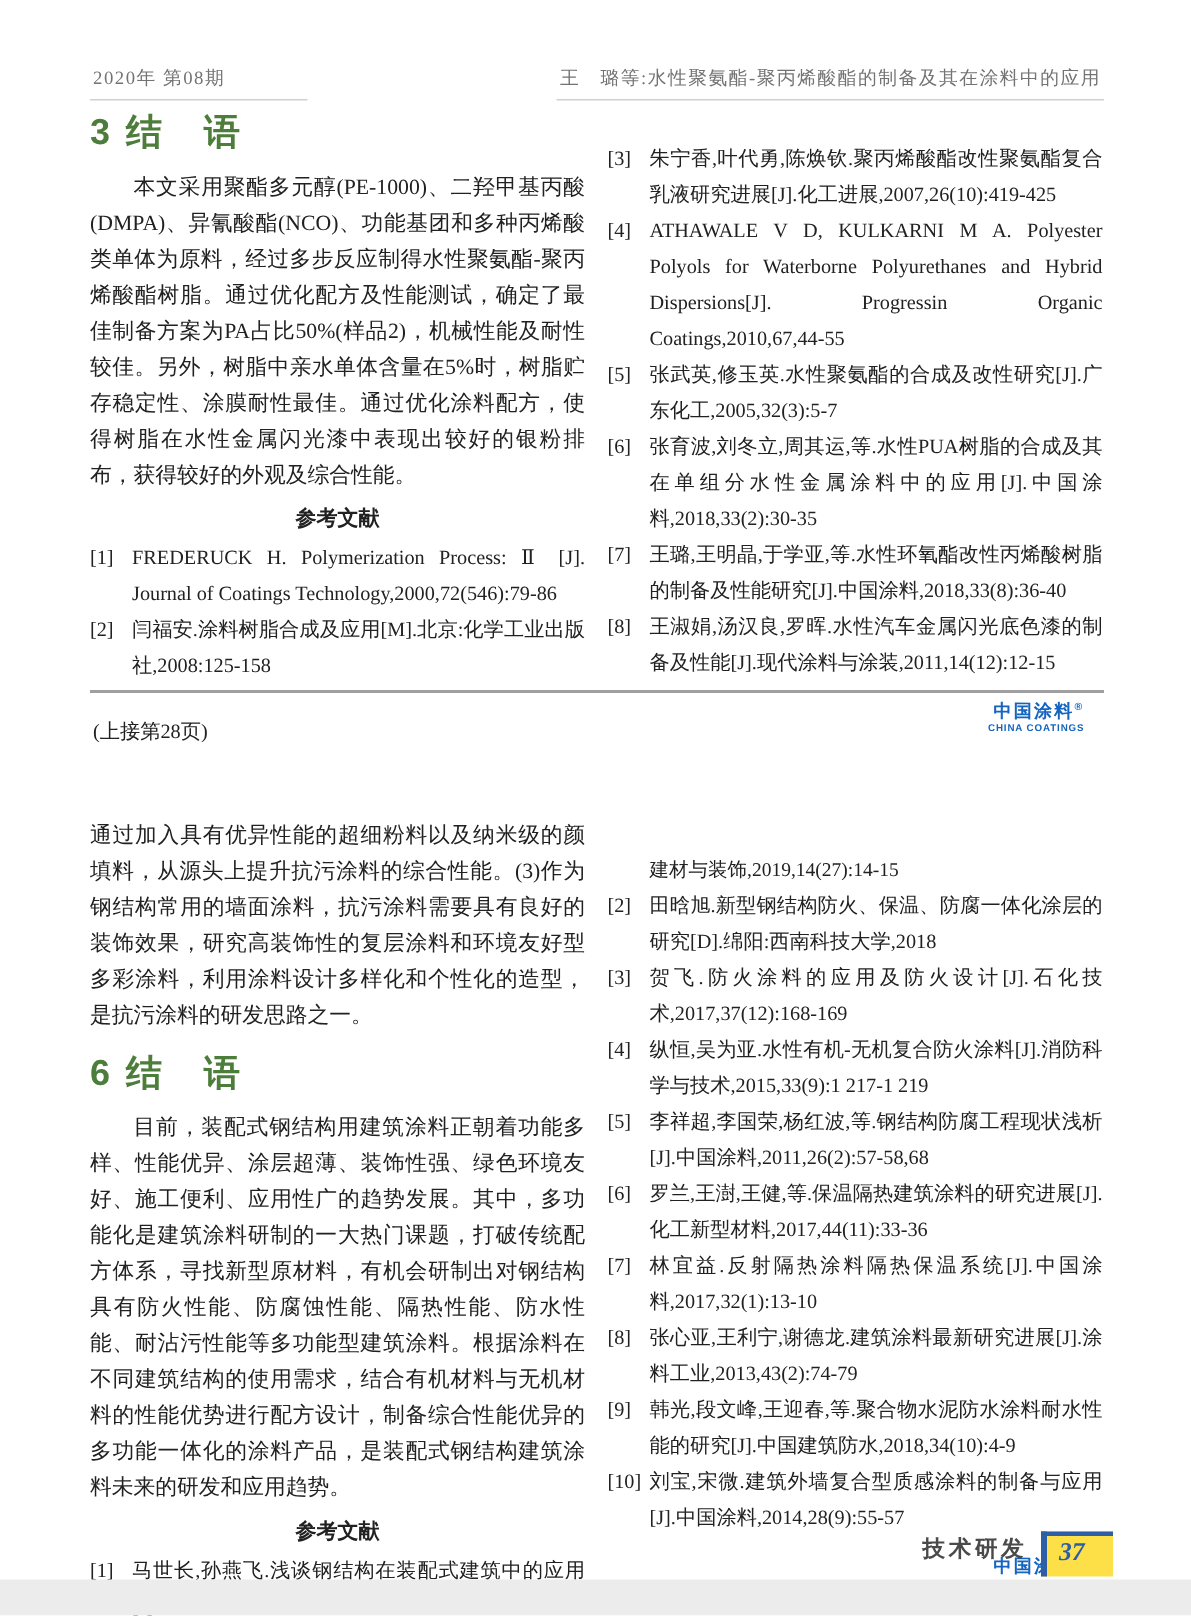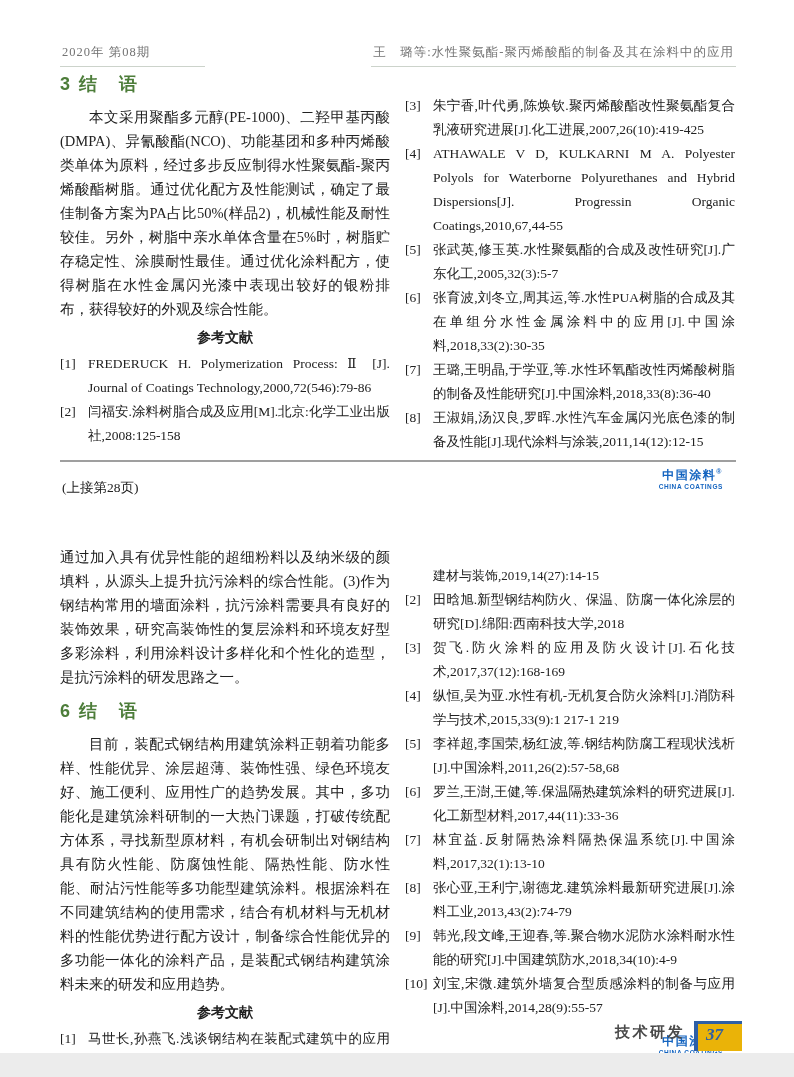--- a/index.html
+++ b/index.html
@@ -18,21 +18,21 @@
   .h-right{border-bottom:1px solid #ccd3cb;padding:0 2px 5px 2px;}
   
   .article{position:absolute;left:60px;width:676px;display:flex;gap:15px;}
   .article1{top:72px;}
   .article2{top:545px;align-items:center;}
   .col{width:330px;}
   .col-right{padding-top:22px;}
   .col-right2{padding-top:0;}
   h2.sec{
     font-family:"Liberation Sans","DejaVu Sans",sans-serif;
-    color:#4d7d3a;font-size:18px;font-weight:bold;
+    color:#4d7d3a;font-size:24px;font-weight:bold;
     margin:0 0 9px 0;letter-spacing:2px;
   }
   p.body{font-size:14.5px;line-height:24px;text-align:justify;margin:0;}
   p.indent{text-indent:2em;}
   .refs-title{
     font-family:"Liberation Sans","DejaVu Sans",sans-serif;
     text-align:center;font-weight:bold;font-size:14px;margin:8px 0 5px 0;
   }
   .ref-item{display:flex;font-size:13.5px;line-height:24px;}
   .ref-num{flex:0 0 28px;}
@@ -57,21 +57,21 @@
     font-family:"Liberation Sans","DejaVu Sans",sans-serif;
   }
   .footer-labels{text-align:right;padding-top:2px;}
   .f-cn{font-size:15px;font-weight:bold;color:#4a4a4a;letter-spacing:2.5px;}
   .f-en{font-size:8.5px;color:#9c9c9c;margin-top:13px;letter-spacing:0.2px;}
   .page-badge{
     border-top:3px solid #2d5fa6;border-left:4px solid #2d5fa6;
     padding:1px 6px 6px 8px;min-width:30px;
     font-family:"Liberation Serif","DejaVu Serif",serif;
     font-style:italic;font-weight:bold;font-size:17px;color:#2d5fa6;
-    background:#eab308;
+    background:#fde047;
   }
   .bottom-band{position:absolute;left:0;bottom:0;width:794px;height:24px;background:#ececec;}
 </style>
 </head>
 <body>
 
 <div class="header">
   <span class="h-left">2020年 第08期</span>
   <span class="h-right">王　璐等:水性聚氨酯-聚丙烯酸酯的制备及其在涂料中的应用</span>
 </div>

